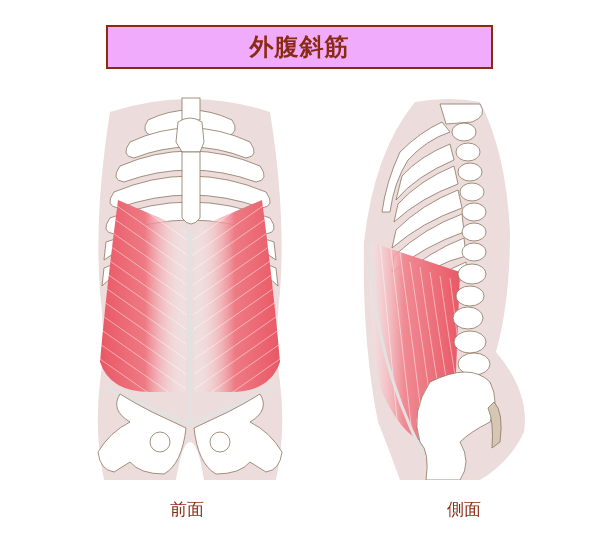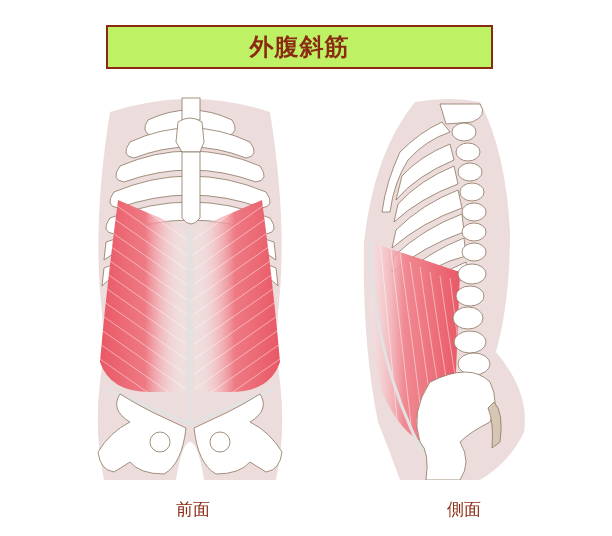--- a/index.html
+++ b/index.html
@@ -1,27 +1,27 @@
 <!DOCTYPE html>
 <html><head>
 <meta charset="utf-8">
 <style>
   html, body { margin:0; padding:0; background:#ffffff; }
   body { width:612px; height:536px; position:relative; overflow:hidden; font-family:"DejaVu Sans", sans-serif; }
   .title-box {
     position:absolute; left:106px; top:25px; width:387px; height:44px;
-    border:2px solid #8b2a12; box-sizing:border-box; background:#bef264;
+    border:2px solid #8b2a12; box-sizing:border-box; background:#f0abfc;
     display:flex; align-items:center; justify-content:center;
   }
   .title-text { color:#8b2a12; font-size:24px; font-weight:bold; letter-spacing:1px; }
   .figure { position:absolute; }
   .fig-front { left:90px; top:92px; width:200px; height:388px; }
   .fig-side { left:360px; top:92px; width:180px; height:388px; }
   .caption { position:absolute; color:#8b2a12; font-size:17px; top:498px; }
-  .cap-front { left:176px; }
+  .cap-front { left:170px; }
   .cap-side { left:424px;margin-left:23px; }
   svg { display:block; }
 </style>
 </head>
 <body>
 
 <div class="title-box">
   <span class="title-text">外腹斜筋</span>
 </div>
 

